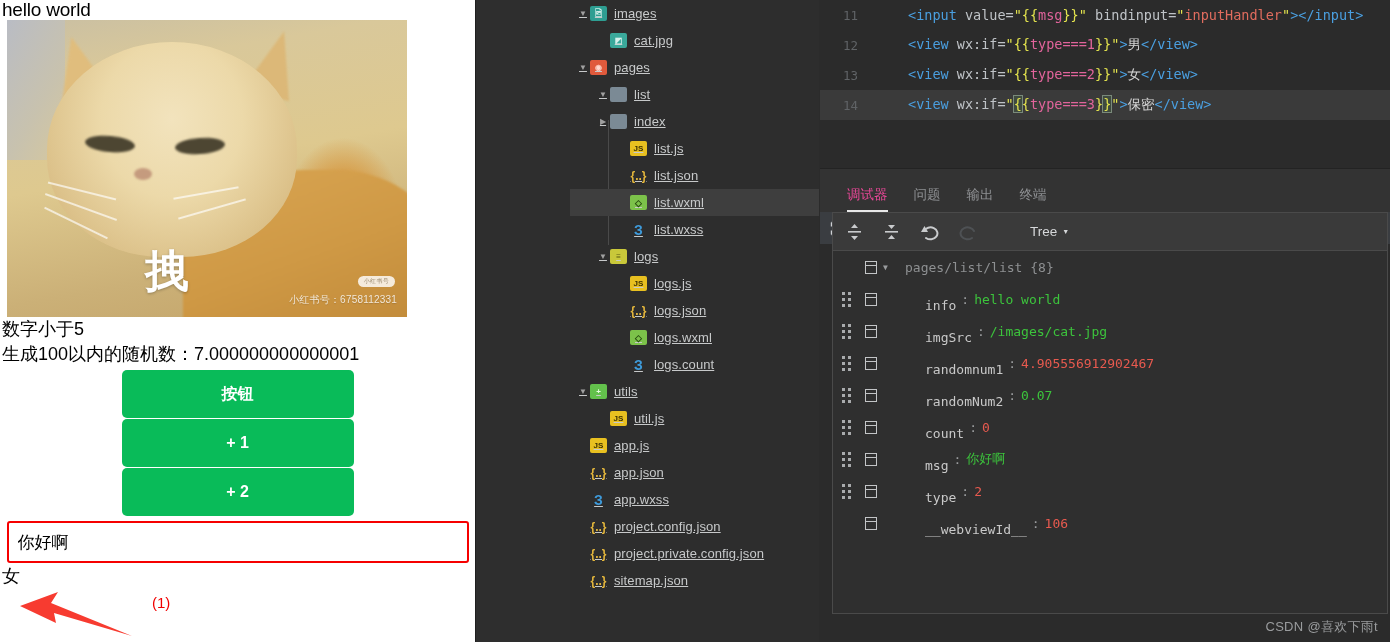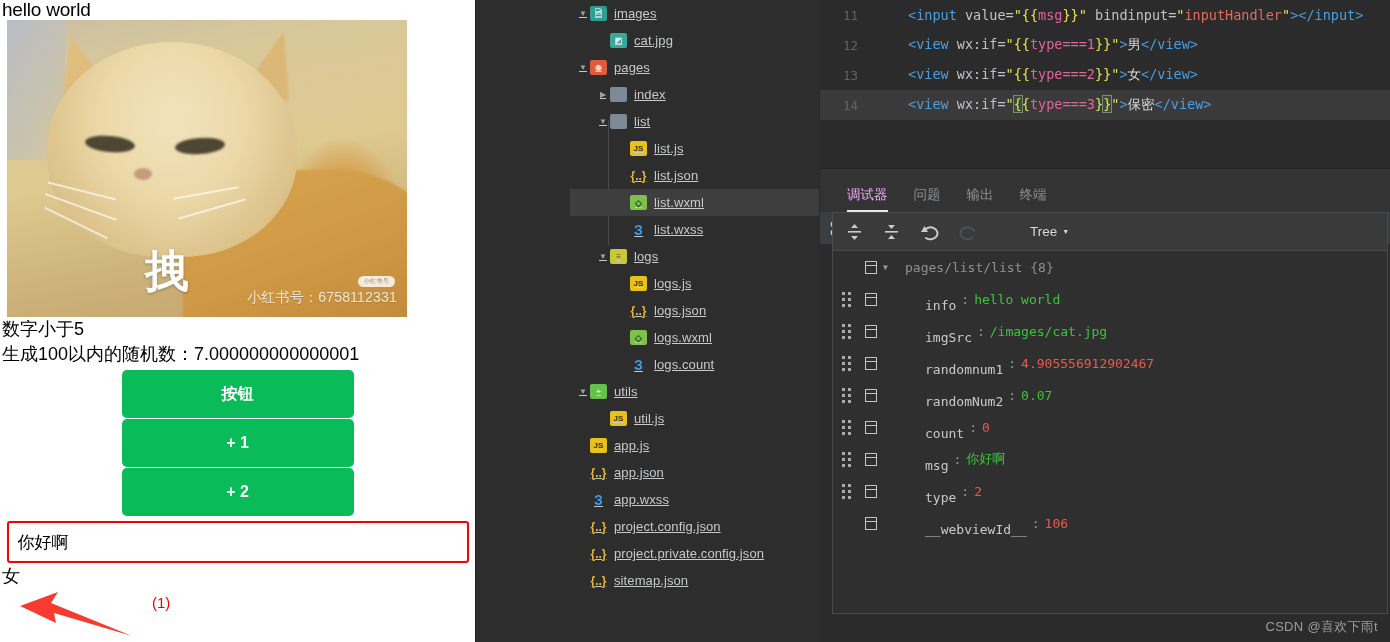--- a/index.html
+++ b/index.html
@@ -66,21 +66,21 @@
     font-size: 44px; font-weight: 700; letter-spacing: 1px;
     text-shadow: 0 1px 3px rgba(0,0,0,.28);
   }
   .cat-wm-badge {
     position: absolute; right: 12px; bottom: 30px;
     background: rgba(255,255,255,.82); color: #9b8a6e;
     font-size: 6px; border-radius: 8px; padding: 1px 6px; letter-spacing: .3px;
   }
   .cat-wm {
     position: absolute; right: 10px; bottom: 10px; color: rgba(255,255,255,.8);
-    font-size: 14px; letter-spacing: .2px; text-shadow: 0 1px 1px rgba(0,0,0,.15);
+    font-size: 10px; letter-spacing: .2px; text-shadow: 0 1px 1px rgba(0,0,0,.15);
   }
   .sim-line {
     font-size: 18px; color: #000; line-height: 25px; padding-left: 2px;
     white-space: nowrap;
   }
   .btn-stack { margin: 3px auto 0; width: 232px; }
   .mini-btn {
     background: #09bb59; color: #fff; text-align: center;
     font-size: 16px; font-weight: 700; border: none; cursor: pointer;
     height: 48px; line-height: 48px; border-radius: 5px; width: 100%;
@@ -175,21 +175,21 @@
     background: #2b2b2b;
   }
   .dbg-tabs {
     display: flex; align-items: flex-end; height: 44px; background: #333333;
     padding-left: 27px; gap: 26px; border-top: 1px solid #232323;
   }
   .dbg-tab {
     color: #8f9194; font-size: 13.5px; padding-bottom: 8px; cursor: pointer;
     position: relative;
   }
-  .dbg-tab.active { color: #f0abfc; }
+  .dbg-tab.active { color: #ec4899; }
   .dbg-tab.active::after {
     content: ""; position: absolute; left: 0; right: 0; bottom: 0;
     height: 2px; background: #e8e8e8;
   }
   .panel-tabs {
     display: flex; align-items: center; height: 32px; background: #3a3d41;
     padding-left: 10px; gap: 0;
   }
   .inspect-btn {
     width: 22px; height: 20px; display: flex; align-items: center;
@@ -314,28 +314,28 @@
           <span class="twisty"></span>
           <span class="ficon ic-img">◩</span>
           <span class="tree-label">cat.jpg</span>
         </div>
         <div class="tree-row" style="padding-left: 6px;">
           <span class="twisty down"></span>
           <span class="ficon ic-folder-page">◉</span>
           <span class="tree-label">pages</span>
         </div>
         <div class="tree-row" style="padding-left: 26px;">
+          <span class="twisty down"></span>
+          <span class="ficon ic-folder-plain"></span>
+          <span class="tree-label">list</span>
+        </div>
+        <div class="tree-row" style="padding-left: 26px;">
           <span class="twisty right"></span>
           <span class="ficon ic-folder-grey"></span>
           <span class="tree-label">index</span>
-        </div>
-        <div class="tree-row" style="padding-left: 26px;">
-          <span class="twisty down"></span>
-          <span class="ficon ic-folder-plain"></span>
-          <span class="tree-label">list</span>
         </div>
         <div class="tree-row" style="padding-left: 46px;">
           <span class="twisty"></span>
           <span class="ficon ic-js">JS</span>
           <span class="tree-label">list.js</span>
         </div>
         <div class="tree-row" style="padding-left: 46px;">
           <span class="twisty"></span>
           <span class="ficon ic-json">{..}</span>
           <span class="tree-label">list.json</span>

